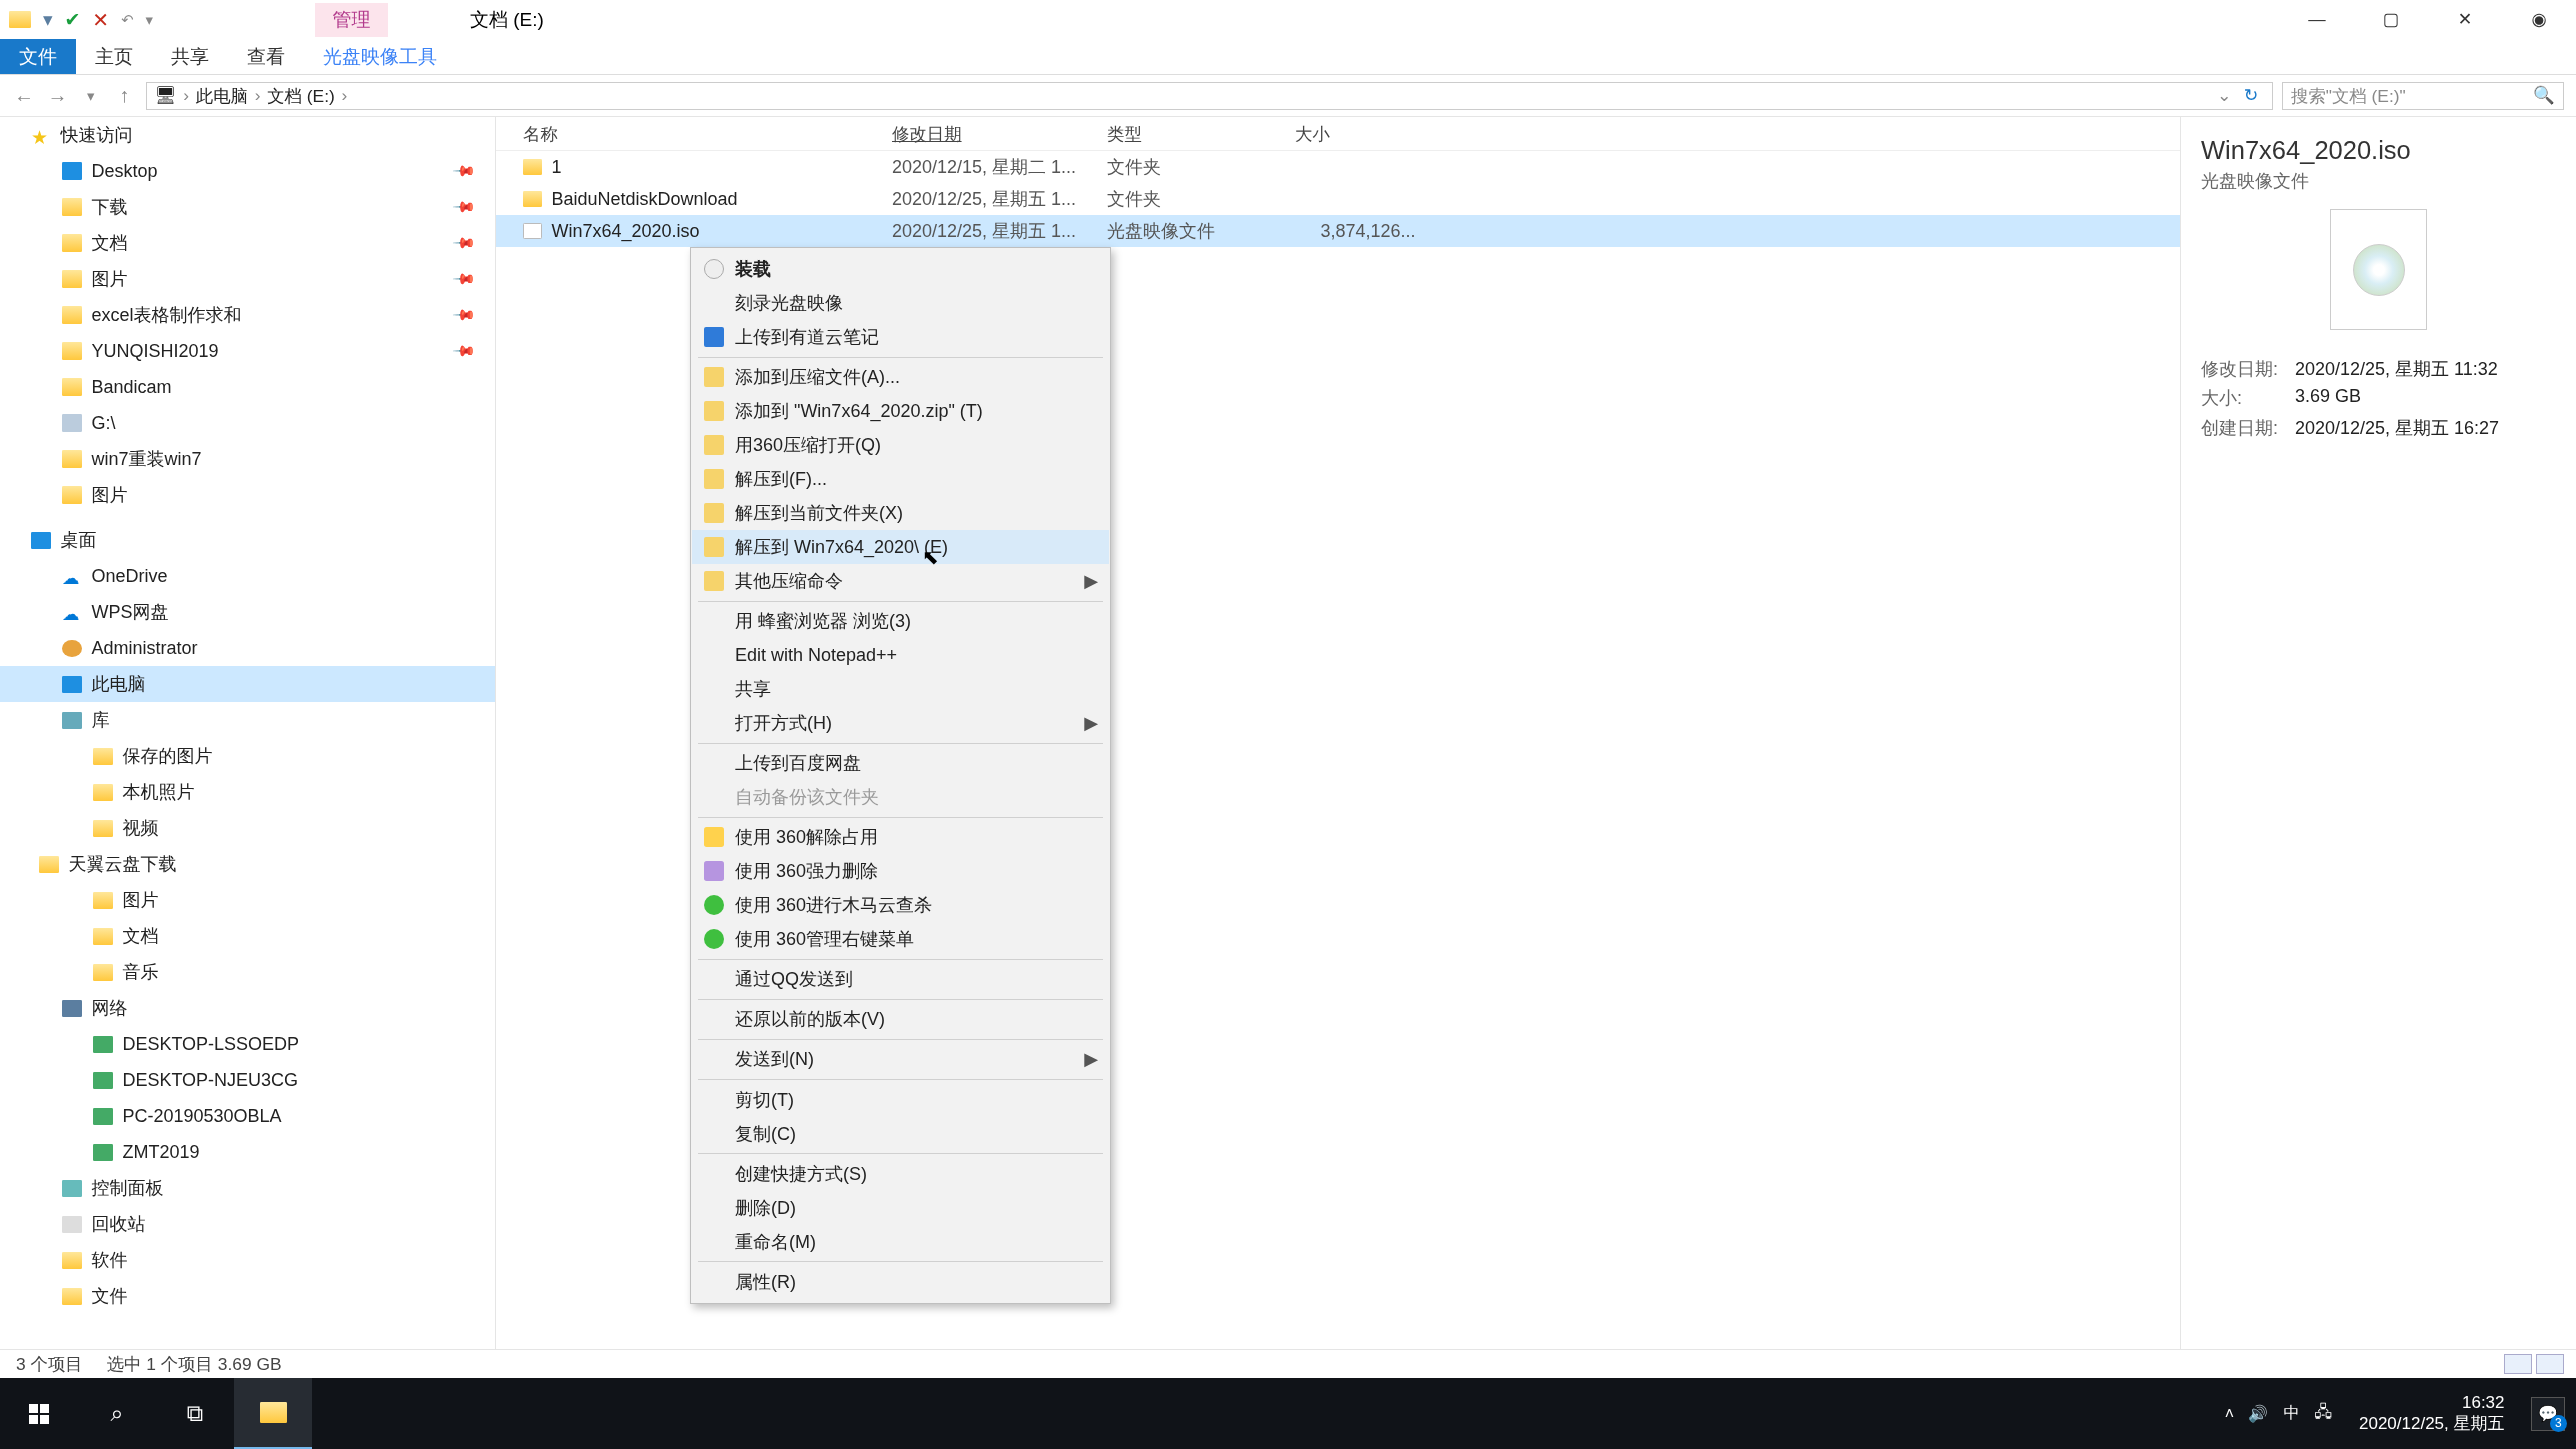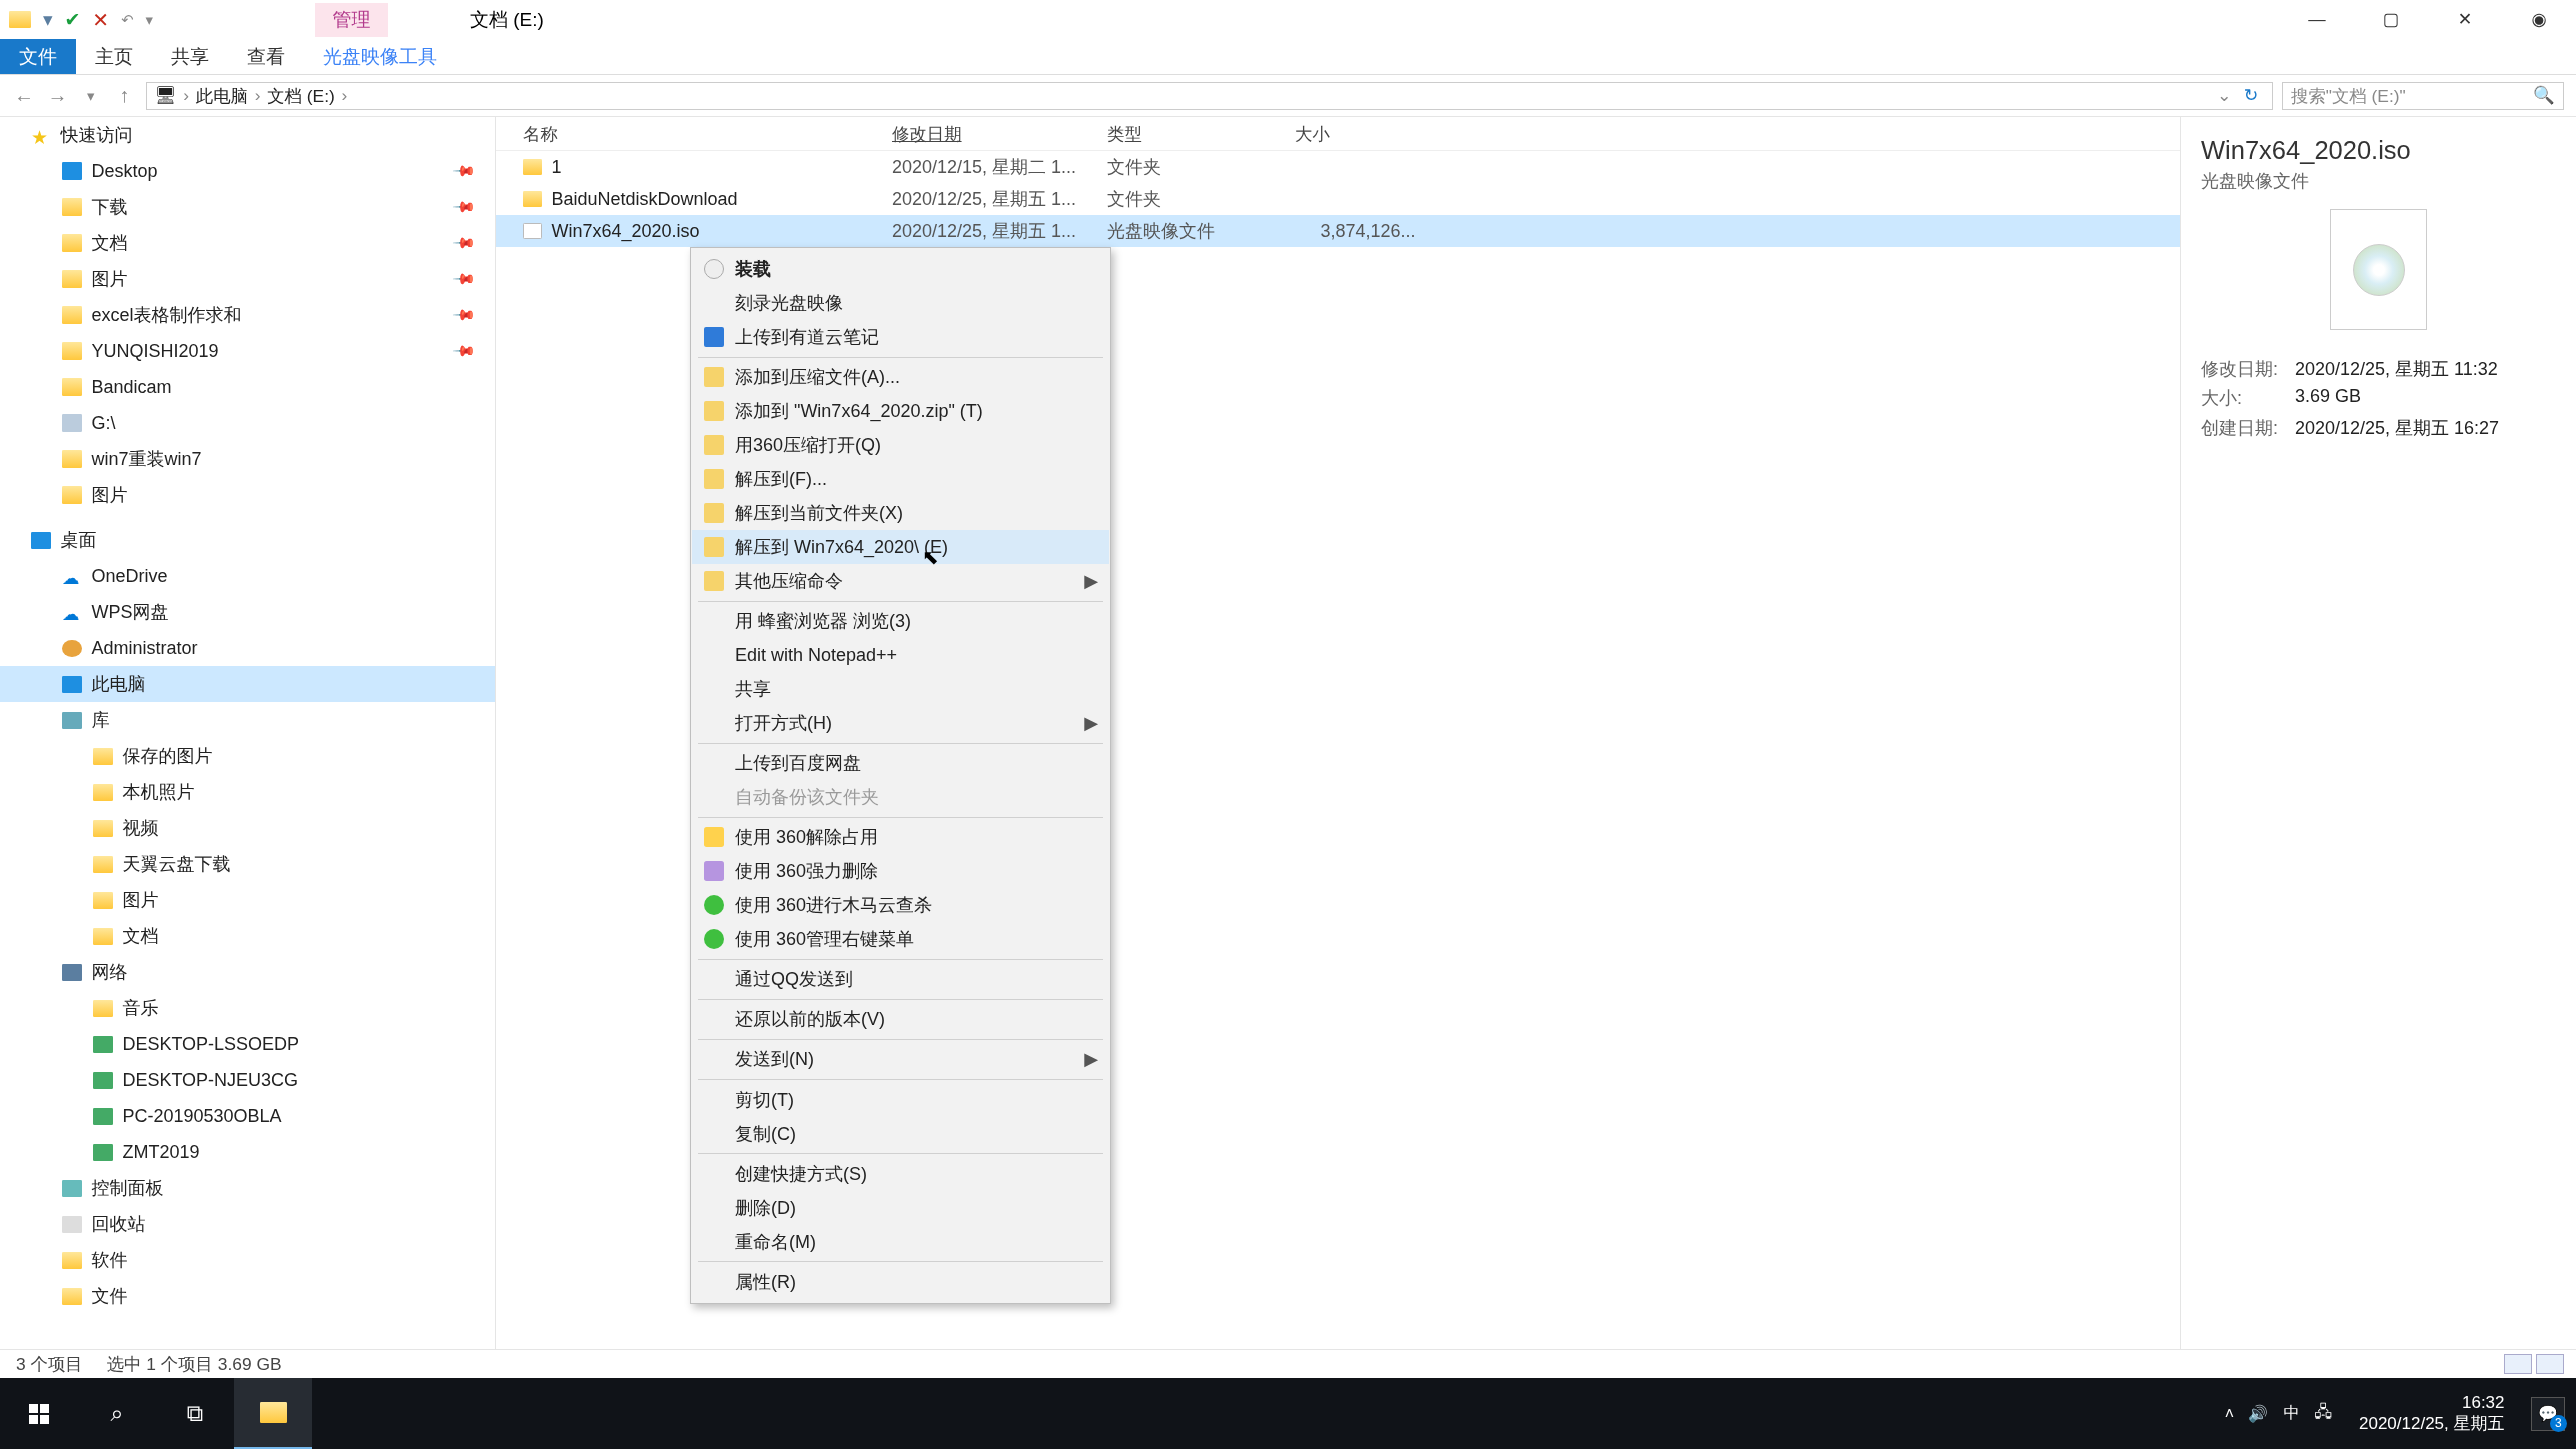--- a/index.html
+++ b/index.html
@@ -257,39 +257,39 @@
         <span>保存的图片</span>
       </div>
     <div class="tree-item lvl2" style="padding-left:93px">
         <span class="ico folder"></span>
         <span>本机照片</span>
       </div>
     <div class="tree-item lvl2" style="padding-left:93px">
         <span class="ico folder"></span>
         <span>视频</span>
       </div>
-    <div class="tree-item lvl2" style="padding-left:93px">
+    <div class="tree-item lvl2" style="padding-left:39px">
         <span class="ico folder"></span>
         <span>天翼云盘下载</span>
       </div>
     <div class="tree-item lvl2" style="padding-left:93px">
         <span class="ico folder"></span>
         <span>图片</span>
       </div>
     <div class="tree-item lvl2" style="padding-left:93px">
         <span class="ico folder"></span>
         <span>文档</span>
+      </div>
+    <div class="tree-item lvl2" style="padding-left:93px">
+        <span class="ico folder"></span>
+        <span>音乐</span>
       </div>
     <div class="tree-item lvl2">
         <span class="ico net"></span>
         <span>网络</span>
-      </div>
-    <div class="tree-item lvl2" style="padding-left:93px">
-        <span class="ico folder"></span>
-        <span>音乐</span>
       </div>
     <div class="tree-item lvl2" style="padding-left:93px">
         <span class="ico pc"></span>
         <span>DESKTOP-LSSOEDP</span>
       </div>
     <div class="tree-item lvl2" style="padding-left:93px">
         <span class="ico pc"></span>
         <span>DESKTOP-NJEU3CG</span>
       </div>
     <div class="tree-item lvl2" style="padding-left:93px">

